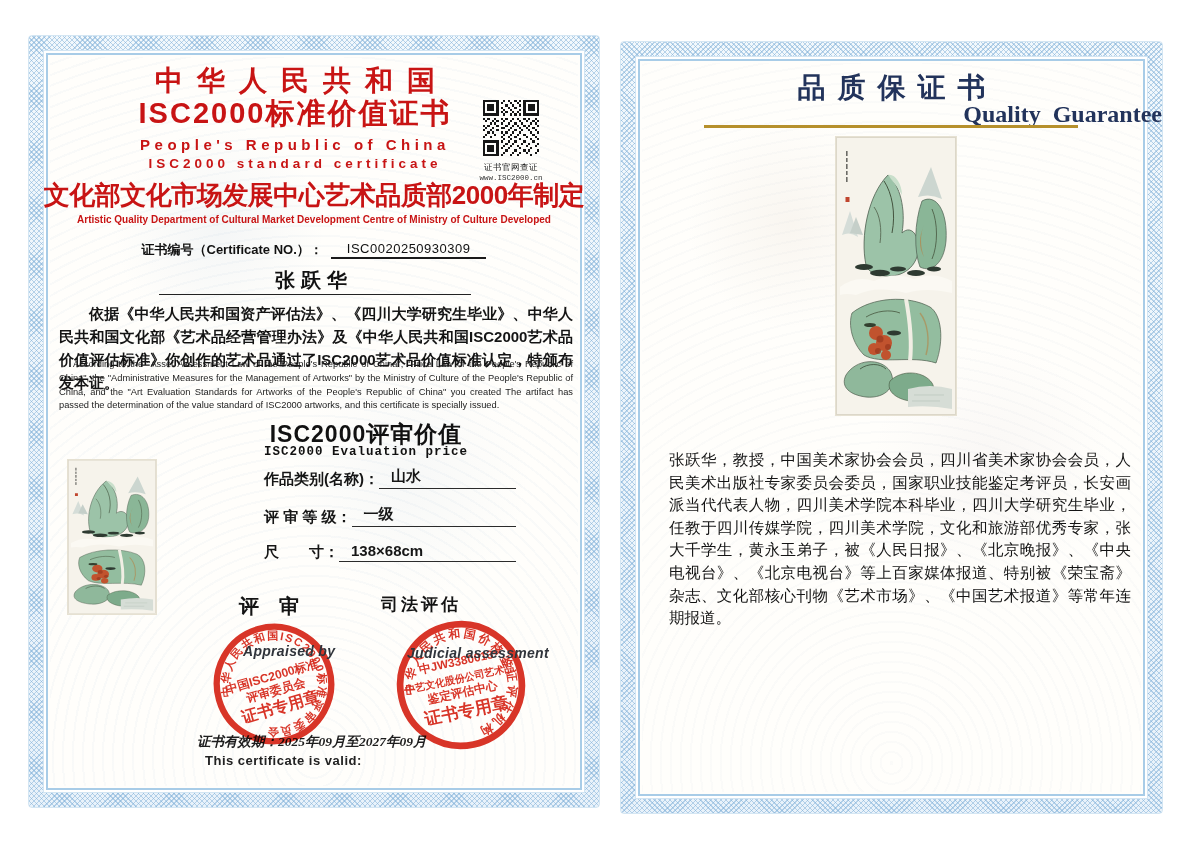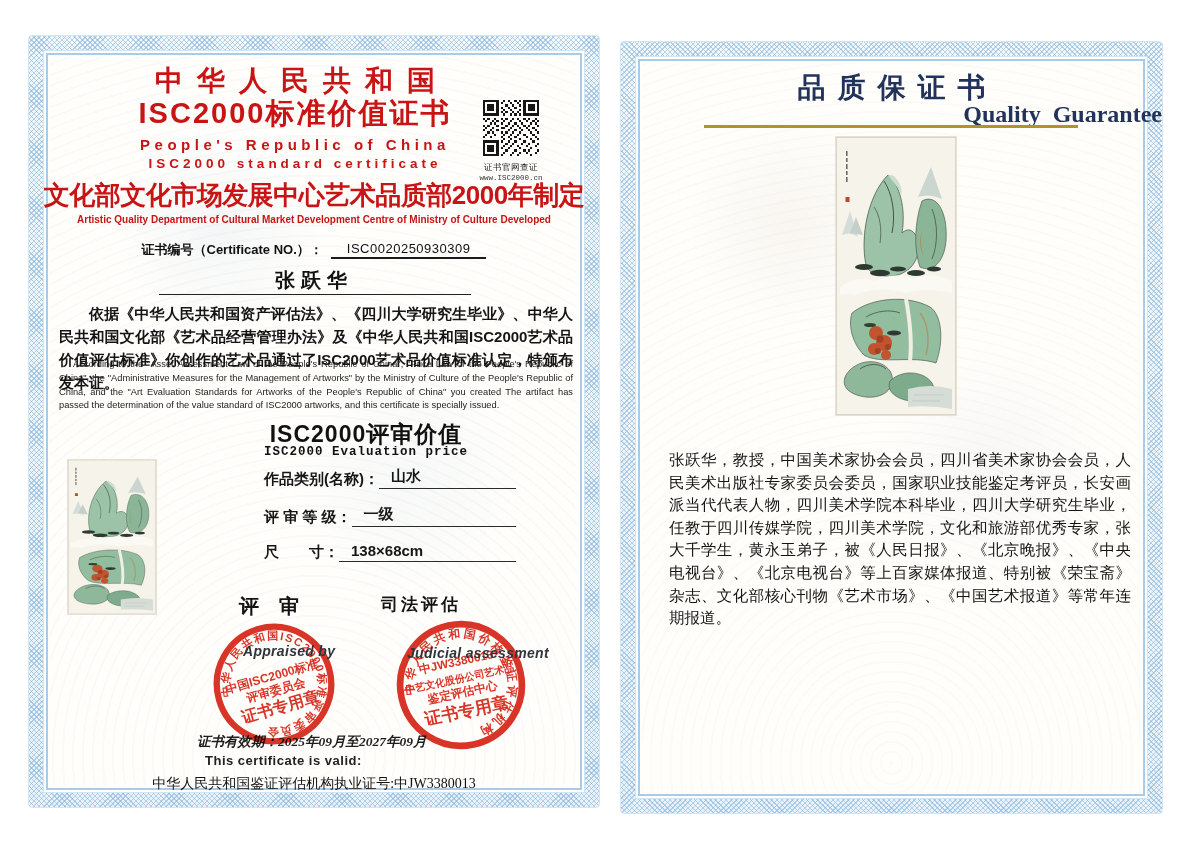--- a/index.html
+++ b/index.html
@@ -223,21 +223,20 @@
           <textPath href="#ringR">中华人民共和国价格鉴证评估机构</textPath>
         </text>
         <text x="65" y="46" text-anchor="middle" font-size="11.5" font-weight="900" fill="#d6281a">中JW3380013</text>
         <text x="65" y="62" text-anchor="middle" font-size="9.8" font-weight="bold" fill="#d6281a">中艺文化股份公司艺术品</text>
         <text x="65" y="76" text-anchor="middle" font-size="11.5" font-weight="bold" fill="#d6281a">鉴定评估中心</text>
         <text x="65" y="96" text-anchor="middle" font-size="16.5" font-weight="900" fill="#d6281a">证书专用章</text>
       </svg>
 
       <div class="abs validity-cn">证书有效期：2025年09月至2027年09月</div>
       <div class="abs validity-en">This certificate is valid:</div>
-      <div class="abs license">中华人民共和国鉴证评估机构执业证号:中JW3380013</div>
 
     </div>
   </div>
 
   <div class="panel right-page" style="left:620px;top:41px;width:543px;height:773px;">
     <div class="panel-inner"></div>
     <div class="content">
 
       <div class="abs r-title navy">品质保证书</div>
       <div class="abs r-title-en navy">Quality  Guarantee</div>

